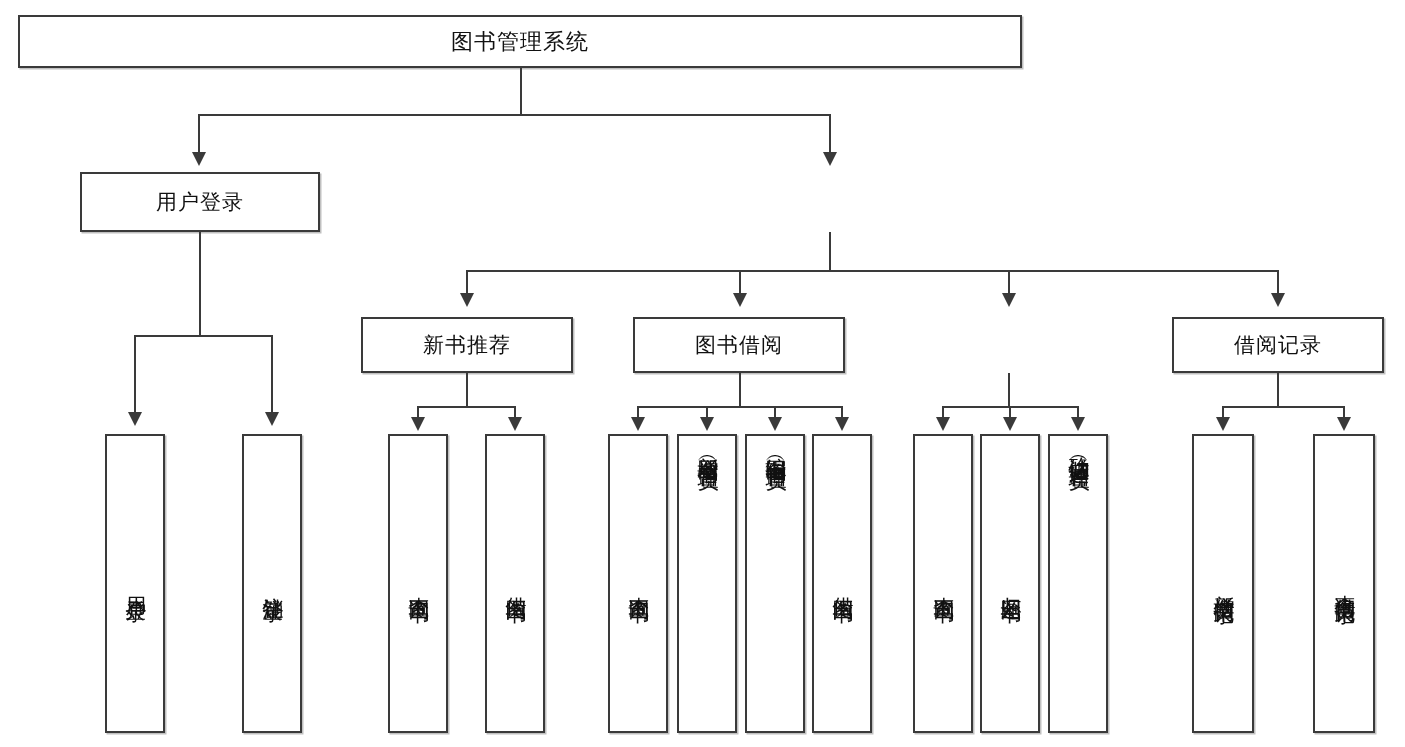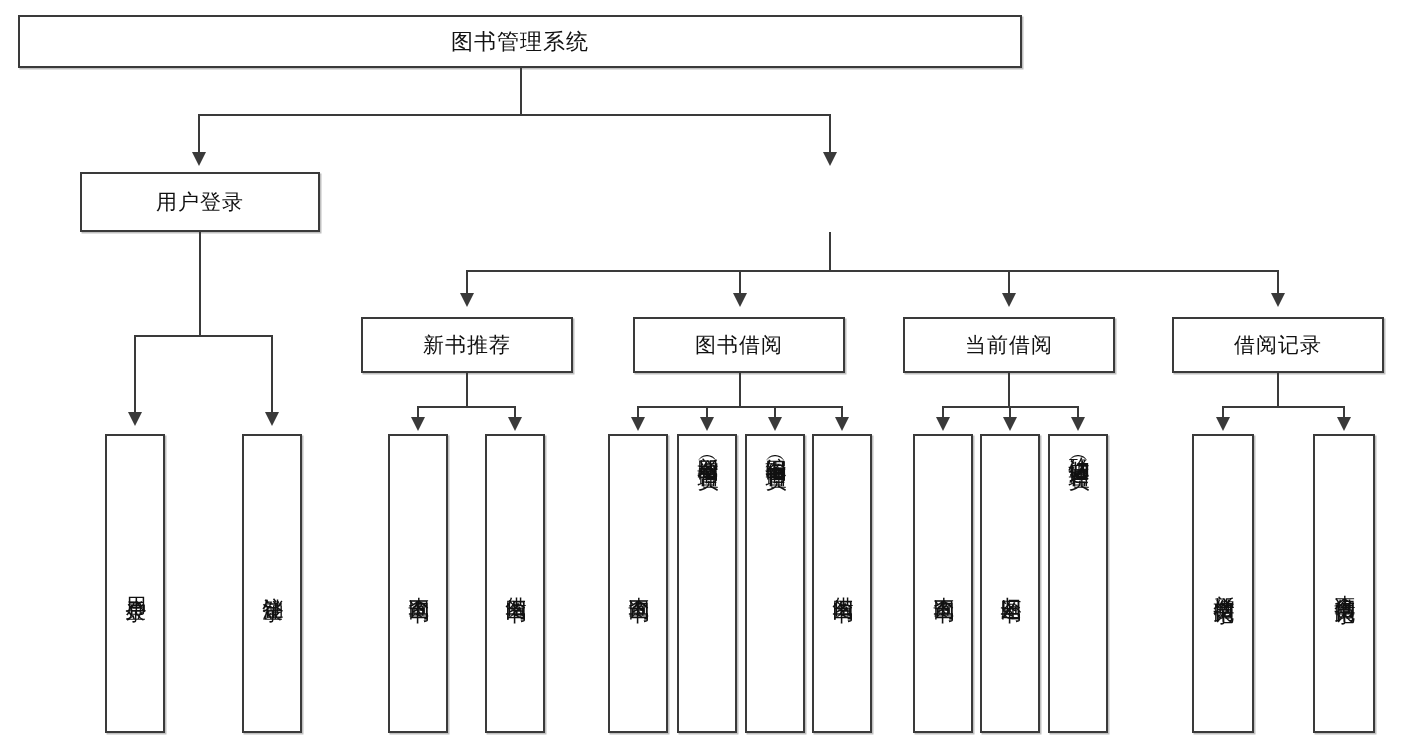--- a/index.html
+++ b/index.html
@@ -131,23 +131,20 @@
   <div class="arrow" style="left:1002px; top:293px;"></div>
   <div class="edge vline" style="left:1277px; top:270px; width:2px; height:28px;"></div>
   <div class="arrow" style="left:1271px; top:293px;"></div>
 
   <div class="node h" style="left:633px; top:317px; width:212px; height:56px;">
     <span class="label">图书借阅</span>
   </div>
   <div class="node h" style="left:361px; top:317px; width:212px; height:56px;">
     <span class="label">新书推荐</span>
   </div>
-  <div class="node h" style="left:903px; top:317px; width:212px; height:56px;">
-    <span class="label">当前借阅</span>
-  </div>
   <div class="node h" style="left:1172px; top:317px; width:212px; height:56px;">
     <span class="label">借阅记录</span>
   </div>
 
   <div class="edge vline" style="left:466px; top:373px; width:2px; height:35px;"></div>
   <div class="edge hline" style="left:417px; top:406px; width:99px; height:2px;"></div>
   <div class="edge vline" style="left:417px; top:406px; width:2px; height:14px;"></div>
   <div class="arrow" style="left:411px; top:417px;"></div>
   <div class="edge vline" style="left:514px; top:406px; width:2px; height:14px;"></div>
   <div class="arrow" style="left:508px; top:417px;"></div>

